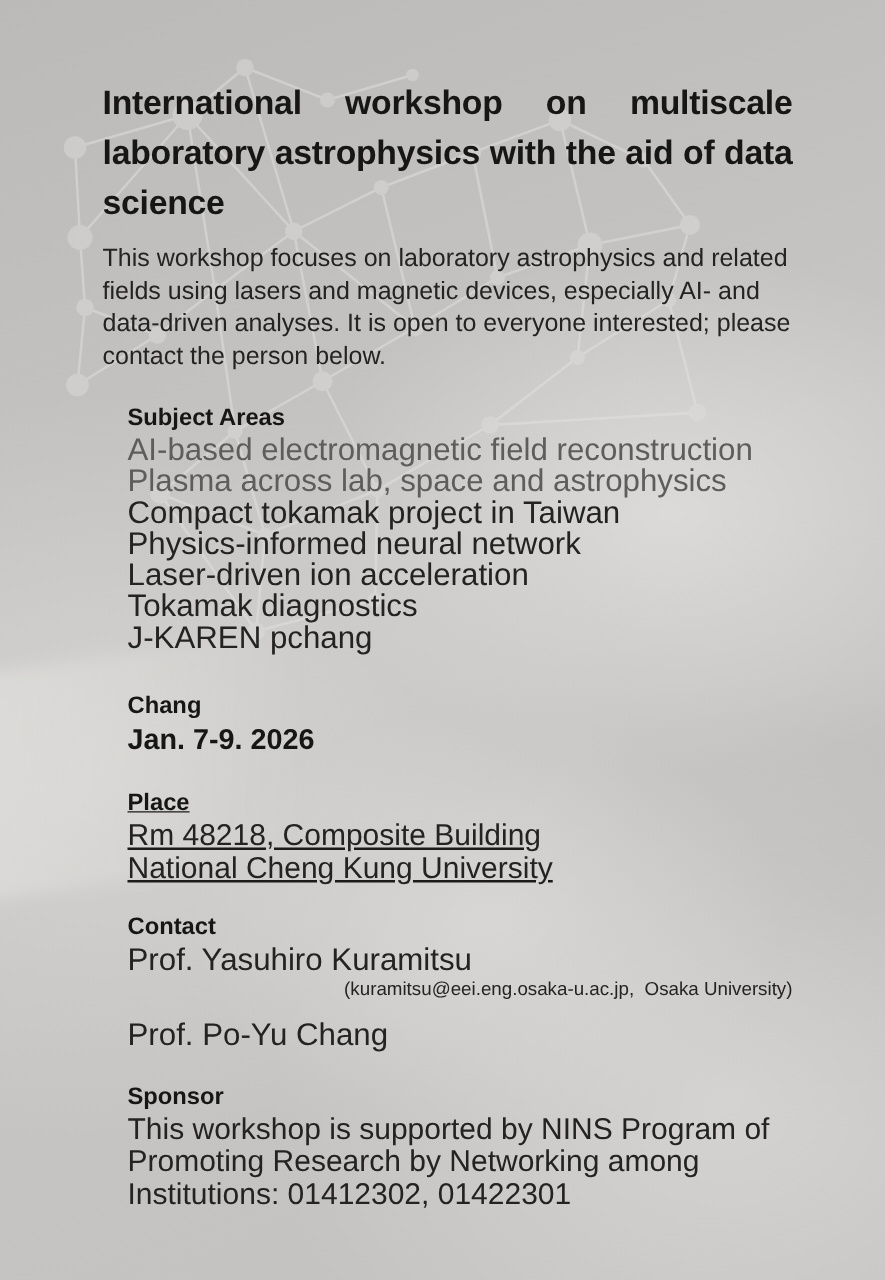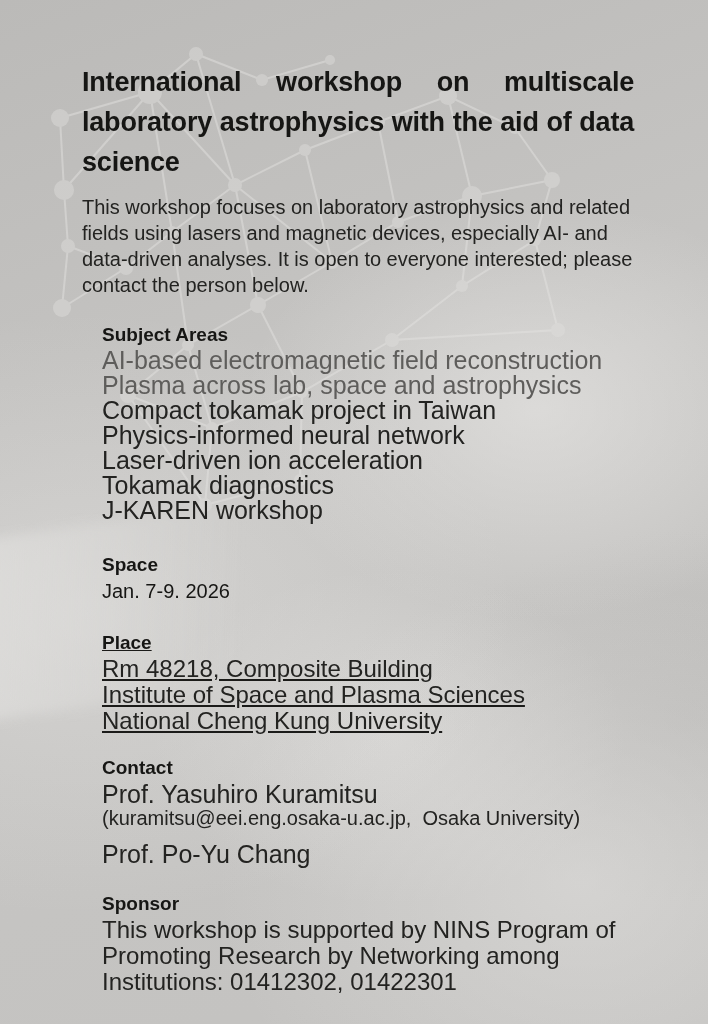--- a/index.html
+++ b/index.html
@@ -58,37 +58,38 @@
     font-size: 19px; line-height: 26px; font-weight: 700;
     color: #161614;
   }
   .subject-list { margin: 0; }
   .subject-item {
     font-size: 25px; line-height: 25px;
     color: #232321;
   }
   .subject-item.muted { color: #5e5d5b; }
   .date-value {
-    font-size: 20px; line-height: 26px; font-weight: 400;
+    font-size: 23px; line-height: 26px; font-weight: 700;
     color: #161614;
   }
   .place-line, .sponsor-text {
     font-size: 24px; line-height: 26px;
     color: #232321;
   }
   .person { margin-top: 0; }
   .person + .person { margin-top: 12px; }
   .person-name {
     font-size: 25px; line-height: 26px;
     color: #232321;
   }
   .person-detail {
-    font-size: 20px; line-height: 22px;
+    font-size: 15px; line-height: 22px;
     color: #232321;
     white-space: pre-wrap;
+    text-align: right;
   }
 </style>
 </head>
 <body>
 
 <div class="poster">
 
   <svg class="bg-network" width="580" height="560" viewBox="0 0 580 560">
     <g stroke="#e6e5e3" stroke-width="2" fill="none">
       <path d="M60,118 L150,92 L196,54 L262,80 L330,60"></path>
@@ -144,33 +145,32 @@
 
     <div class="section">
       <div class="sec-heading">Subject Areas</div>
       <div class="subject-list">
         <div class="subject-item muted">AI-based electromagnetic field reconstruction</div>
         <div class="subject-item muted">Plasma across lab, space and astrophysics</div>
         <div class="subject-item">Compact tokamak project in Taiwan</div>
         <div class="subject-item">Physics-informed neural network</div>
         <div class="subject-item">Laser-driven ion acceleration</div>
         <div class="subject-item">Tokamak diagnostics</div>
-        <div class="subject-item">J-KAREN workshop</div>
+        <div class="subject-item">J-KAREN pchang</div>
       </div>
     </div>
 
     <div class="section date-sec">
-      <div class="sec-heading">Space</div>
+      <div class="sec-heading">Chang</div>
       <div class="date-value">Jan. 7-9. 2026</div>
     </div>
 
     <div class="section place-sec">
       <div class="sec-heading">Place</div>
       <div class="place-line">Rm 48218, Composite Building</div>
-      <div class="place-line">Institute of Space and Plasma Sciences</div>
       <div class="place-line">National Cheng Kung University</div>
     </div>
 
     <div class="section contact-sec">
       <div class="sec-heading">Contact</div>
       <div class="person">
         <div class="person-name">Prof. Yasuhiro Kuramitsu</div>
         <div class="person-detail">(kuramitsu@eei.eng.osaka-u.ac.jp,  Osaka University)</div>
       </div>
       <div class="person">

